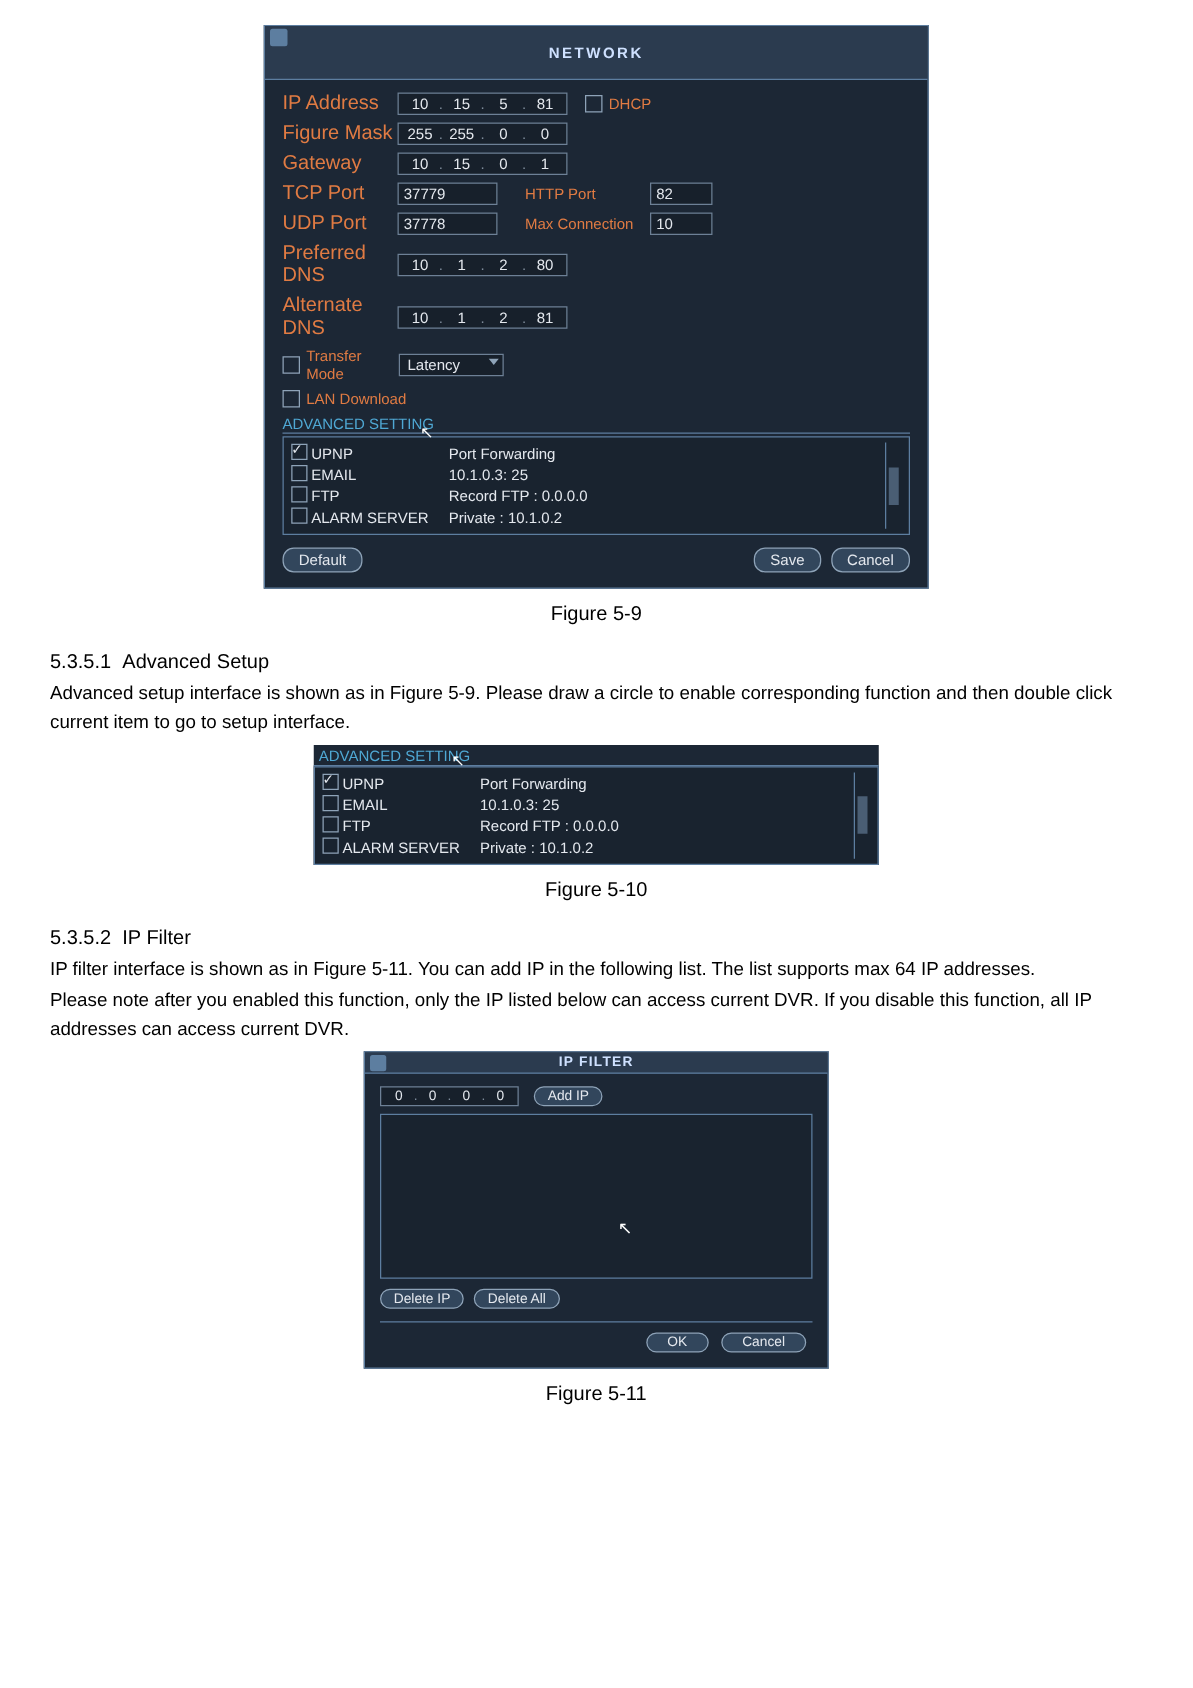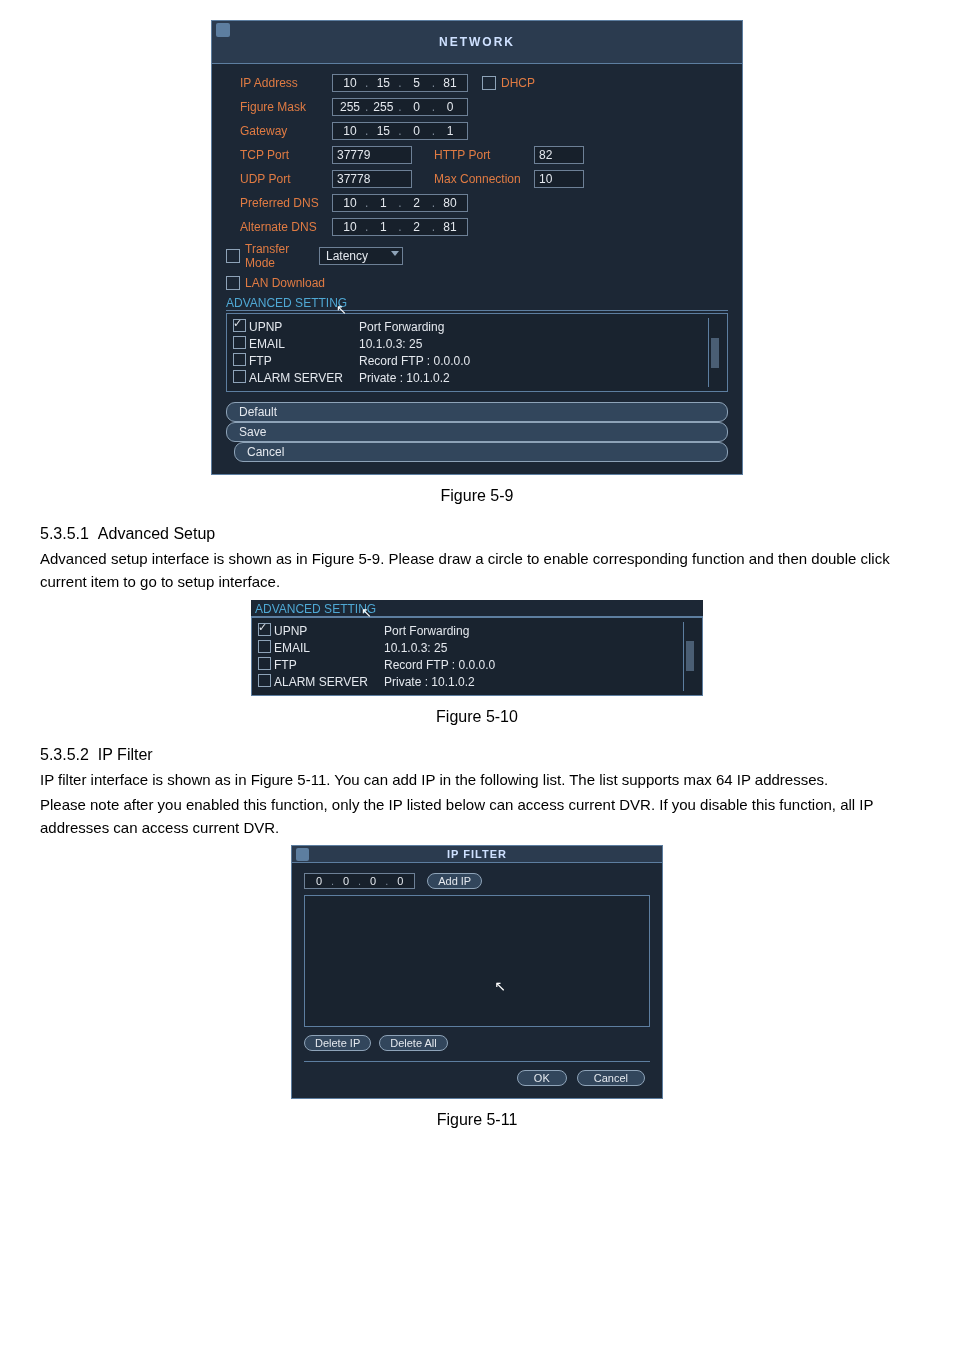--- a/index.html
+++ b/index.html
@@ -46,21 +46,21 @@
   }
   .dlg59 .title .icon {
     position: absolute;
     left: 4px; top: 2px;
     width: 14px; height: 14px;
     background: #5d7ea0;
     border-radius: 2px;
   }
   .dlg59 .body { padding: 10px 14px 12px 14px; }
   .dlg59 .row { display: flex; align-items: center; margin-bottom: 6px; }
-  .dlg59 .lbl { width: 92px; color: #e07b43; font-size: 12px; margin-left: 14px; }
+  .dlg59 .lbl { width: 92px; color: #e07b43; font-size: 16px; }
   .dlg59 .ip {
     display: flex; align-items: center;
     background: #17202b; border: 1px solid #6d8096;
     padding: 1px 4px;
   }
   .dlg59 .ip .oct { width: 26px; text-align: center; color: #e4e8ee; }
   .dlg59 .ip .dot { padding: 0 2px; color: #7e8b9a; }
   .dlg59 .chk { width: 12px; height: 12px; border: 1px solid #8ea3b8; display: inline-block; margin-right: 5px; }
   .dlg59 .chkbox { display: inline-flex; align-items: center; margin-left: 14px; color: #e07b43; }
   .dlg59 .port {
@@ -75,21 +75,21 @@
   .dlg59 .advlist { border:1px solid #5d7ea0; padding:4px 6px; background:#19232f; margin-top:2px; font-size:12px; }
   .dlg59 .advlist .r { display:flex; align-items:center; margin:1px 0; }
   .dlg59 .advlist .c1 { width:16px; }
   .dlg59 .advlist .c1 .box { width:11px; height:11px; border:1px solid #8ea3b8; display:inline-block; position:relative; }
   .dlg59 .advlist .c1 .box.checked::after { content:"✓"; position:absolute; left:-1px; top:-3px; font-size:11px; color:#e4e8ee; }
   .dlg59 .advlist .c2 { width:110px; color:#e4e8ee; }
   .dlg59 .advlist .c3 { flex:1; color:#e4e8ee; }
   .dlg59 .advlist .scroll { width:12px; align-self:stretch; border-left:1px solid #5d7ea0; display:flex; align-items:center; justify-content:center; }
   .dlg59 .advlist-wrap { display:flex; }
   .dlg59 .advlist-rows { flex:1; }
-  .dlg59 .btnrow { display:flex; margin-top:10px;flex-direction:column; }
+  .dlg59 .btnrow { display:flex; margin-top:10px; }
   .dlg59 .btn { background:#32465c; border:1px solid #8ea3b8; padding:2px 12px; border-radius:9px; color:#e4e8ee; font-size:12px; }
   .dlg59 .btnrow .spacer { flex:1; }
   .dlg59 .btn + .btn { margin-left:8px; }
 
   
   .fig510 {
     width: 452px; margin: 6px auto 4px auto;
     background:#1c2735; color:#e4e8ee; font-size:12px;
   }
   .fig510 .advhdr { color:#4fa8d4; font-size:12px; border-bottom:1px solid #5d7ea0; padding:2px 4px 0 4px; position:relative; }

